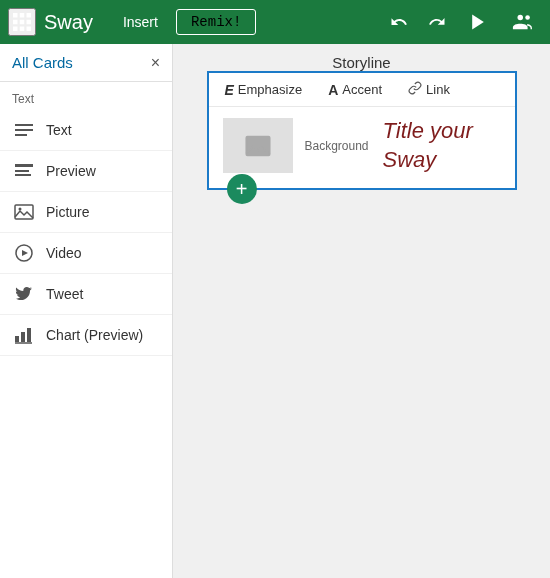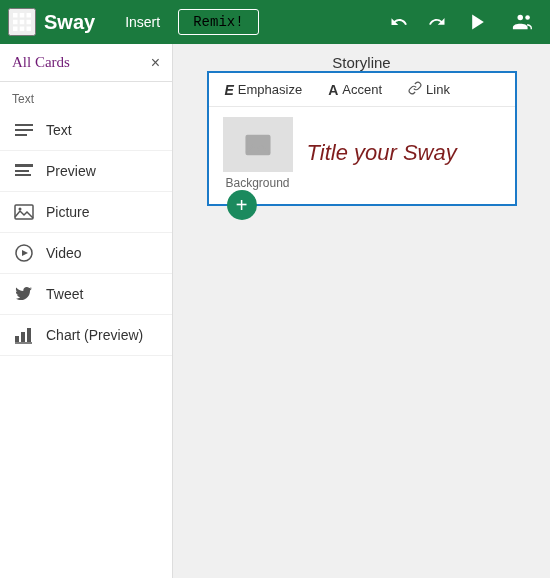--- a/index.html
+++ b/index.html
@@ -16,21 +16,21 @@
     }
     .nav-grid-icon {
       width: 28px; height: 28px;
       display: flex; align-items: center; justify-content: center;
       cursor: pointer;
     }
     .nav-grid-icon svg { width: 18px; height: 18px; fill: white; }
     .nav-title {
       color: white;
       font-size: 20px;
-      font-weight: 700;
+      font-weight: 400;
       margin-right: 12px;
     }
     .nav-insert-btn {
       color: white;
       background: transparent;
       border: none;
       font-size: 14px;
       cursor: pointer;
       padding: 4px 10px;
       text-align: center;
@@ -88,22 +88,21 @@
     .sidebar-header {
       display: flex;
       align-items: center;
       justify-content: space-between;
       padding: 10px 12px;
       border-bottom: 1px solid #e0e0e0;
     }
     .sidebar-header-title {
       font-size: 15px;
       font-weight: 400;
-      color: #701a75;
-      font-family: Liberation Serif, serif;
+      color: #0369a1;
     }
     .sidebar-close-btn {
       background: transparent;
       border: none;
       cursor: pointer;
       font-size: 16px;
       color: #555;
       line-height: 1;
     }
     .sidebar-section-label {
@@ -172,23 +171,23 @@
       padding: 2px 4px;
     }
     .card-body {
       display: flex;
       align-items: center;
       padding: 10px 14px 14px 14px;
       gap: 14px;
     }
     .card-bg-area {
       display: flex;
-      flex-direction: column;
-      align-items: center;
-      gap: 4px;
+      flex-direction: row;
+      align-items: center;
+      gap: 12px;
     }
     .card-bg-img {
       width: 70px; height: 55px;
       background: #e0e0e0;
       display: flex; align-items: center; justify-content: center;
     }
     .card-bg-img svg { width: 28px; height: 28px; fill: #aaa; }
     .card-bg-label {
       font-size: 12px;
       color: #666;

